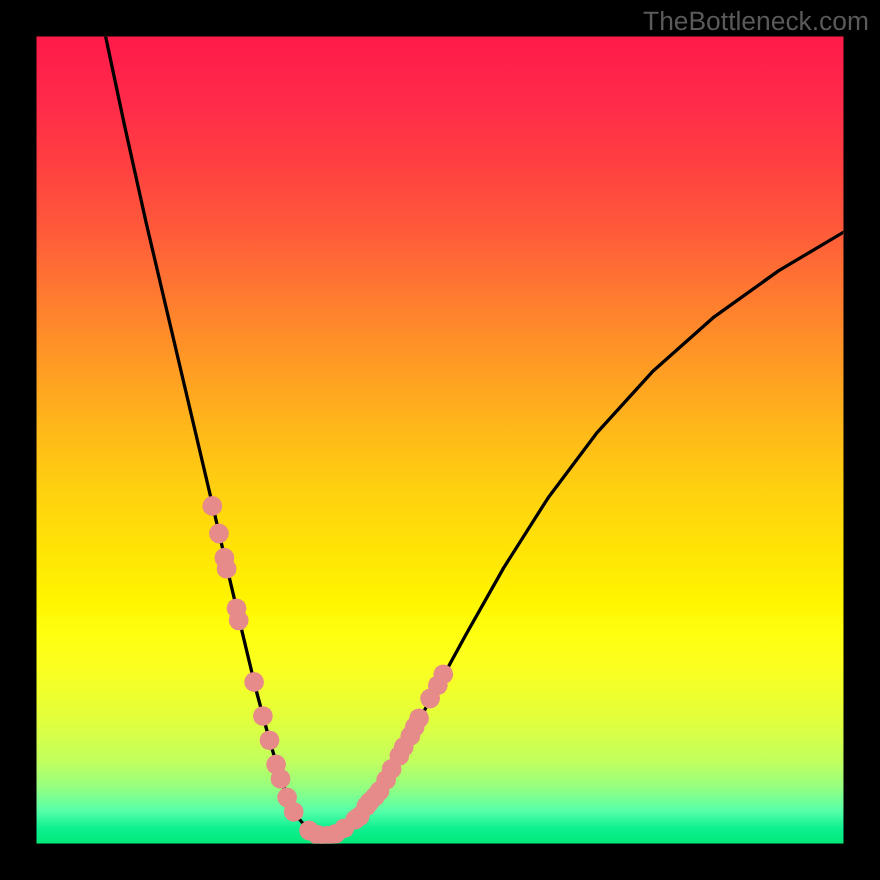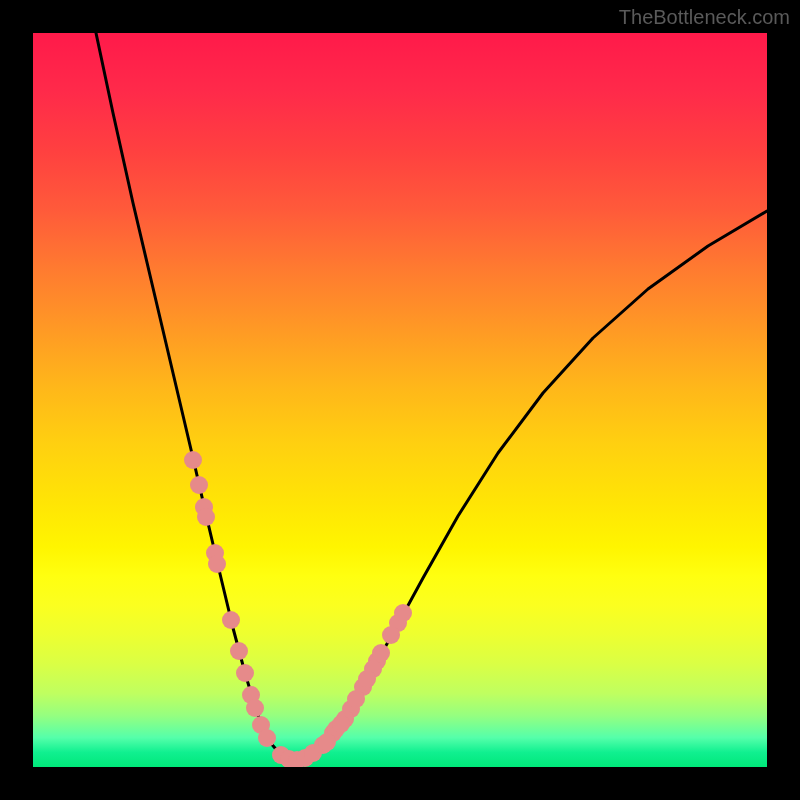--- a/index.html
+++ b/index.html
@@ -12,21 +12,21 @@
     height: 800px;
     background: #000;
     position: relative;
     font-family: Arial, Helvetica, sans-serif;
   }
   .watermark {
     position: absolute;
     top: 6px;
     right: 10px;
     color: #5a5a5a;
-    font-size: 20px;
+    font-size: 24px;
     font-weight: 400;
     z-index: 10;
   }
   .plot-area {
     position: absolute;
     top: 33px;
     left: 33px;
     width: 734px;
     height: 734px;
     overflow: hidden;

